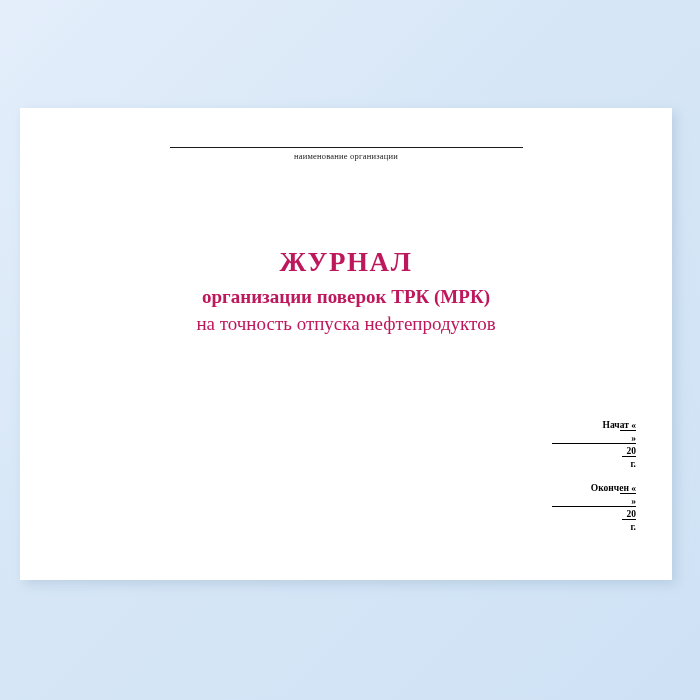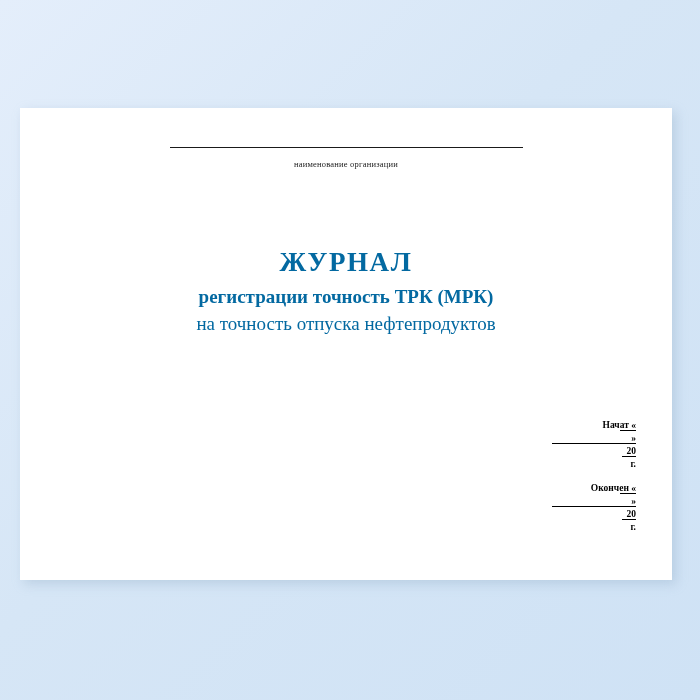--- a/index.html
+++ b/index.html
@@ -47,33 +47,33 @@
     top: 38px;
     text-align: center;
   }
   .org-rule {
     width: 353px;
     margin: 0 auto;
     border-bottom: 1px solid #1a1a1a;
     height: 1px;
   }
   .org-caption {
-    margin-top: 11px;
+    margin-top: 3px;
     font-size: 8.5px;
     color: #1a1a1a;
     letter-spacing: 0.2px;
     font-family: "Liberation Serif", serif;
   }
   .title-block {
     position: absolute;
     left: 0;
     right: 0;
     top: 140px;
     text-align: center;
-    color: #0369a1;
+    color: #be185d;
   }
   .title-main {
     font-size: 27px;
     font-weight: bold;
     letter-spacing: 1.6px;
     line-height: 1.1;
   }
   .title-sub1 {
     margin-top: 7px;
     font-size: 19px;
@@ -137,21 +137,21 @@
 
 <div class="page">
 
   <div class="org-line-wrap">
     <div class="org-rule"></div>
     <div class="org-caption">наименование организации</div>
   </div>
 
   <div class="title-block">
     <div class="title-main">ЖУРНАЛ</div>
-    <div class="title-sub1">регистрации точность ТРК (МРК)</div>
+    <div class="title-sub1">организации поверок ТРК (МРК)</div>
     <div class="title-sub2">на точность отпуска нефтепродуктов</div>
   </div>
 
   <div class="footer-block">
     <div class="footer-row">
       <span class="fl-label">Начат «</span>
       <span class="fl-gap-short"></span>
       <span class="fl-label">»</span>
       <span class="fl-gap-long"></span>
       <span class="fl-label">20</span>

